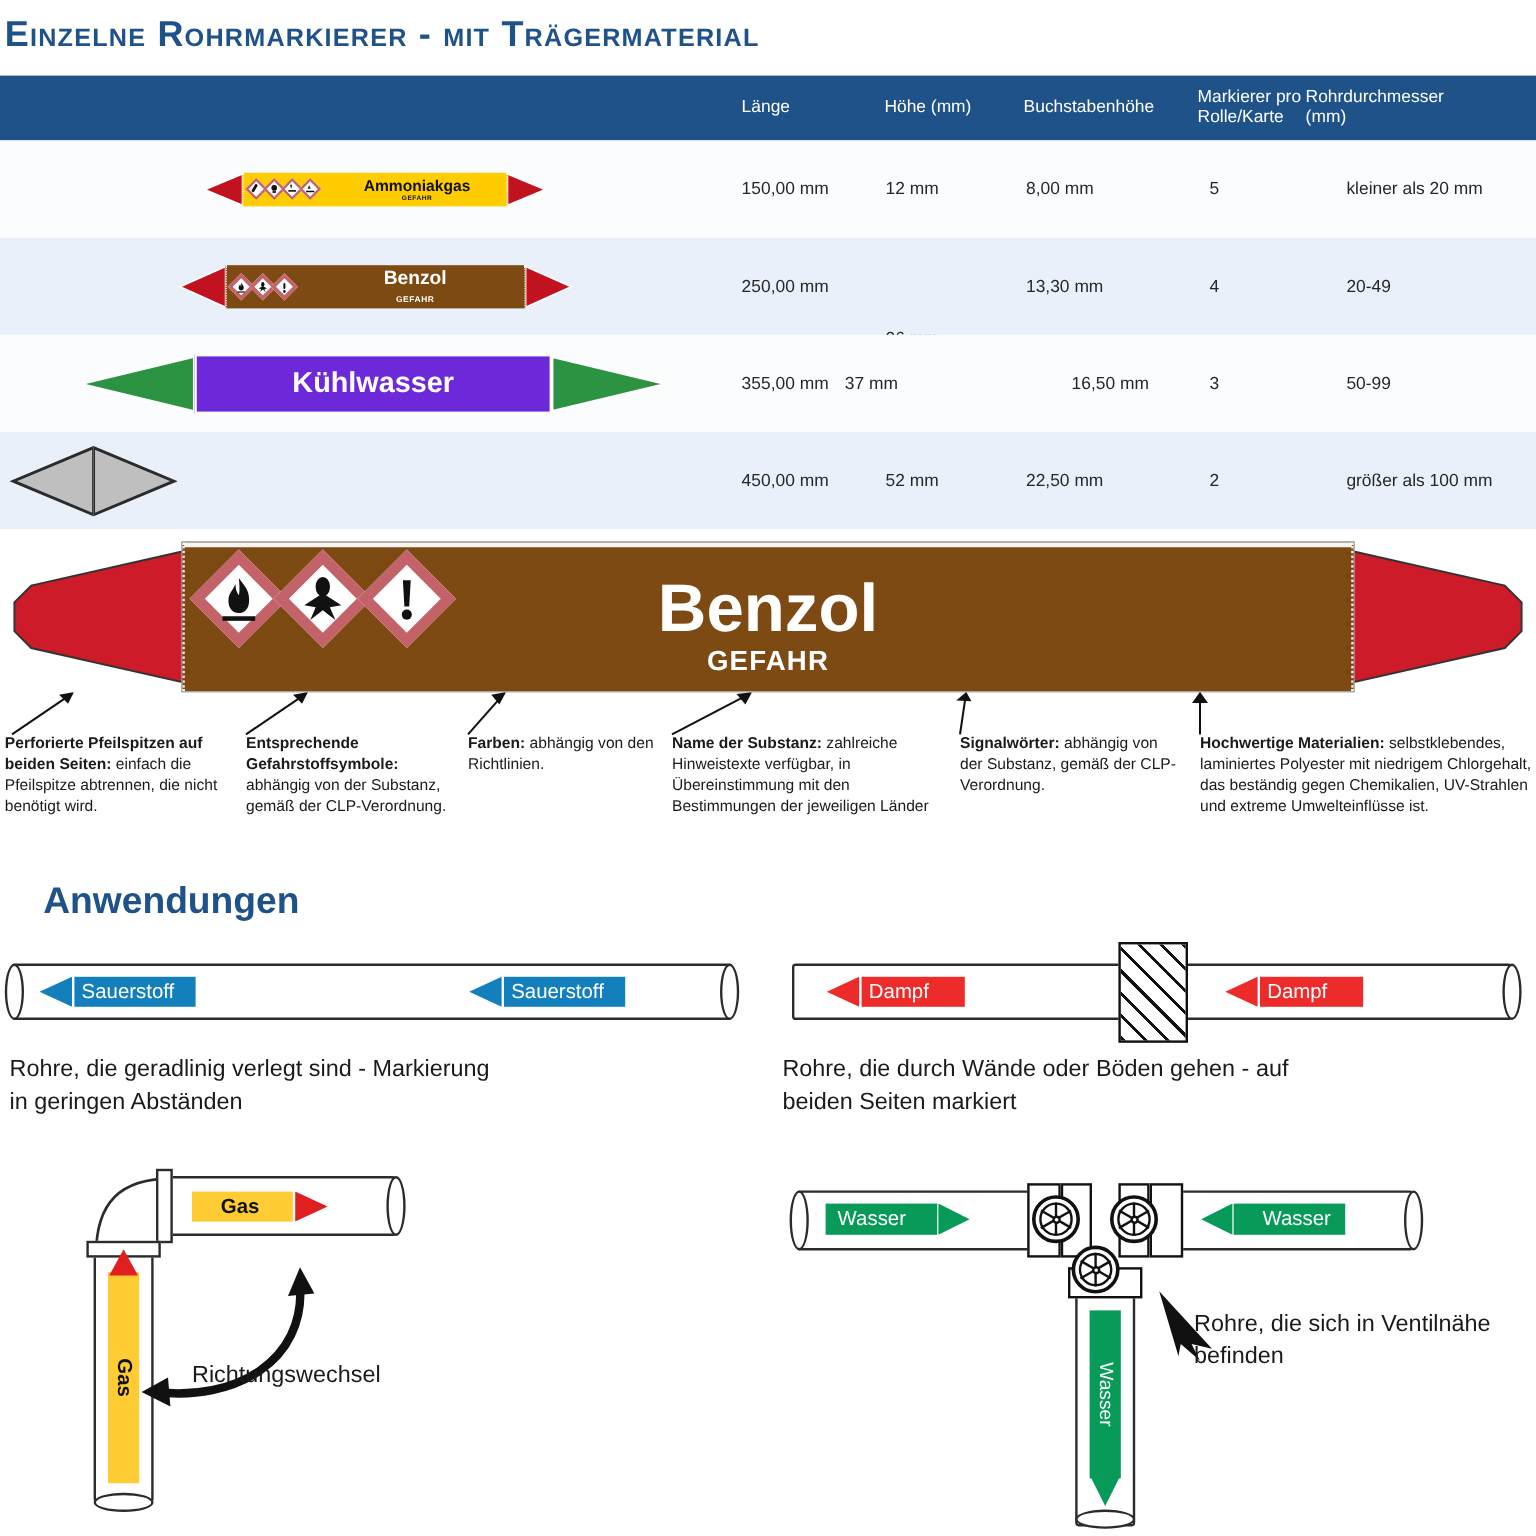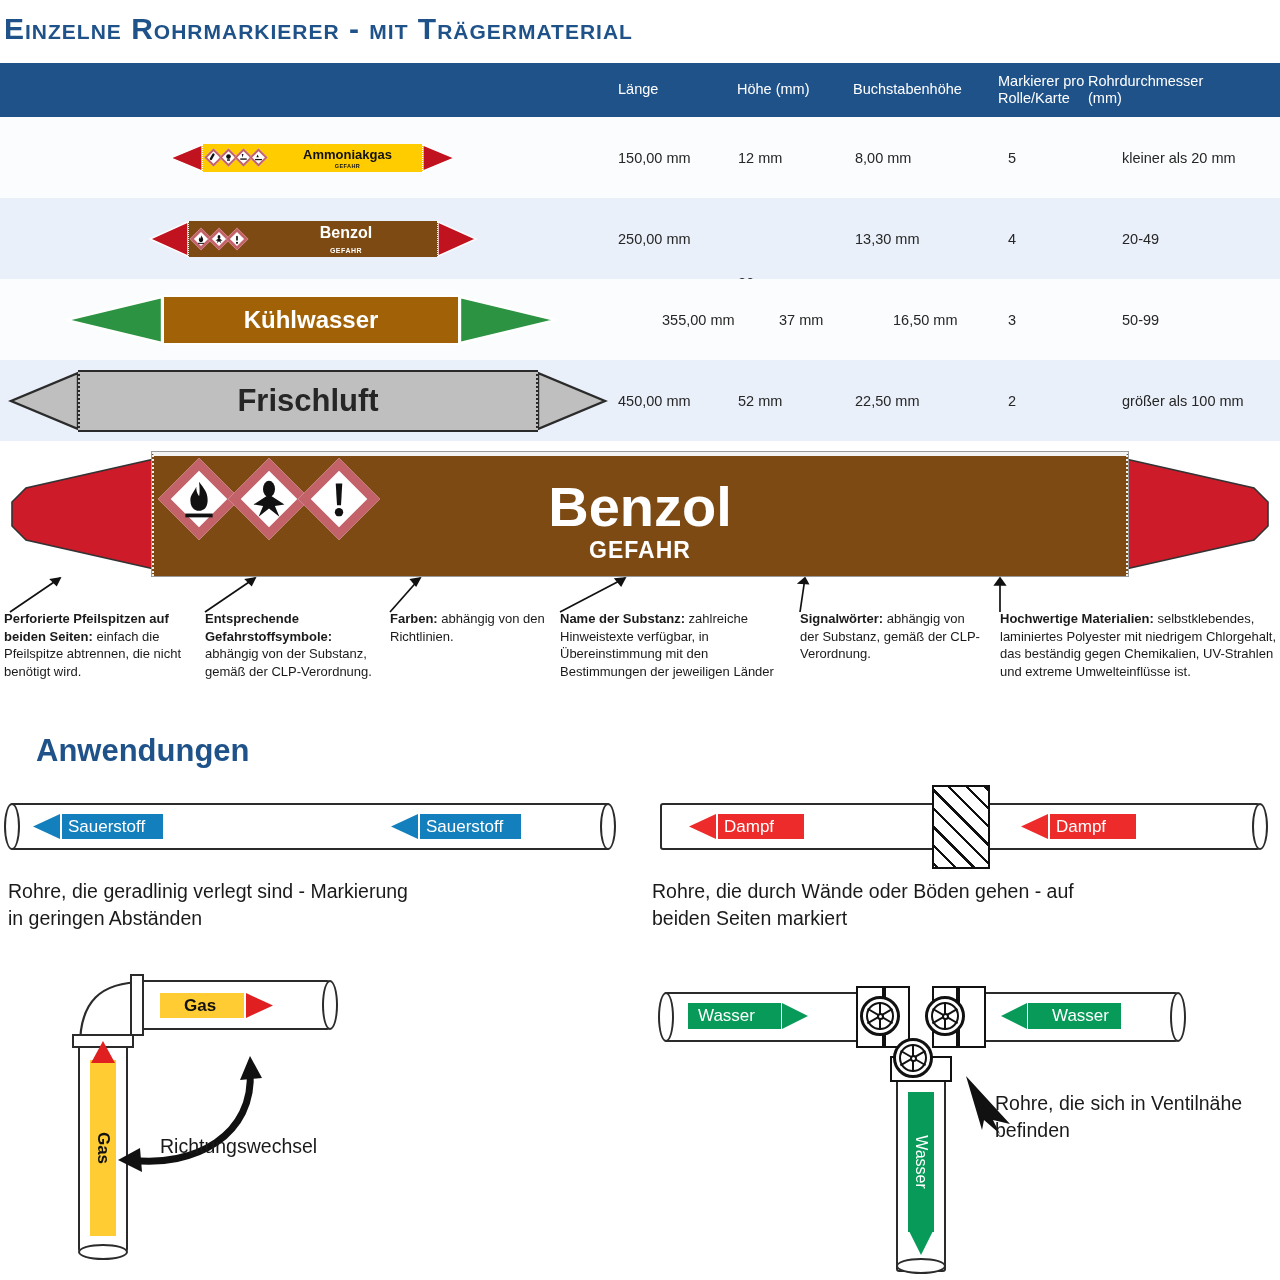--- a/index.html
+++ b/index.html
@@ -279,45 +279,42 @@
     <div class="cell" style="left:1122px;">20-49</div>
   </div>
 
   <div class="row plain">
     <div class="marker" style="left:62px; width:498px; height:50px;">
       <div class="mk-arrow-l" style="width:100px;">
         <svg width="100" height="50" viewBox="0 0 100 50">
             <polygon points="100,2 100,48 4,25" fill="#2C9342" stroke="#fff" stroke-width="2.4"></polygon>
           </svg>
       </div>
-      <div class="mk-body" style="background:#a16207; border-left:2.5px solid #fff; border-right:2.5px solid #fff; border-top:2px solid #fff; border-bottom:2px solid #fff;padding-left:20px;">
+      <div class="mk-body" style="background:#6d28d9; border-left:2.5px solid #fff; border-right:2.5px solid #fff; border-top:2px solid #fff; border-bottom:2px solid #fff;padding-left:20px;">
         <div class="mk-text" style="font-size:24px; color:#fff;">Kühlwasser</div>
       </div>
       <div class="mk-arrow-r" style="width:100px;">
         <svg width="100" height="50" viewBox="0 0 100 50">
             <polygon points="0,2 0,48 96,25" fill="#2C9342" stroke="#fff" stroke-width="2.4"></polygon>
           </svg>
       </div>
     </div>
-    <div class="cell" style="left:618px;margin-left:44px;">355,00 mm</div>
-    <div class="cell" style="left:779px;">37 mm</div>
+    <div class="cell" style="left:618px;">355,00 mm</div>
+    <div class="cell" style="left:704px;">37 mm</div>
     <div class="cell" style="left:893px;">16,50 mm</div>
     <div class="cell" style="left:1008px;">3</div>
     <div class="cell" style="left:1122px;">50-99</div>
   </div>
 
   <div class="row alt">
     <div class="marker" style="left:8px; width:600px; height:62px;">
       <div class="mk-arrow-l" style="width:70px;">
         <svg width="70" height="62" viewBox="0 0 70 62">
             <polygon points="70,3 70,59 3,31" fill="#BFBFBF" stroke="#2b2b2b" stroke-width="2.4"></polygon>
           </svg>
-      </div>
-      <div class="mk-body" style="background:#BFBFBF; border:2.6px solid #2b2b2b; border-left:2px dotted #2b2b2b; border-right:2px dotted #2b2b2b;">
-        <div class="mk-text" style="font-size:31px; color:#262626;">Frischluft</div>
       </div>
       <div class="mk-arrow-r" style="width:70px;">
         <svg width="70" height="62" viewBox="0 0 70 62">
             <polygon points="0,3 0,59 67,31" fill="#BFBFBF" stroke="#2b2b2b" stroke-width="2.4"></polygon>
           </svg>
       </div>
     </div>
     <div class="cell" style="left:618px;">450,00 mm</div>
     <div class="cell" style="left:738px;text-align:right;">52 mm</div>
     <div class="cell" style="left:855px;">22,50 mm</div>

